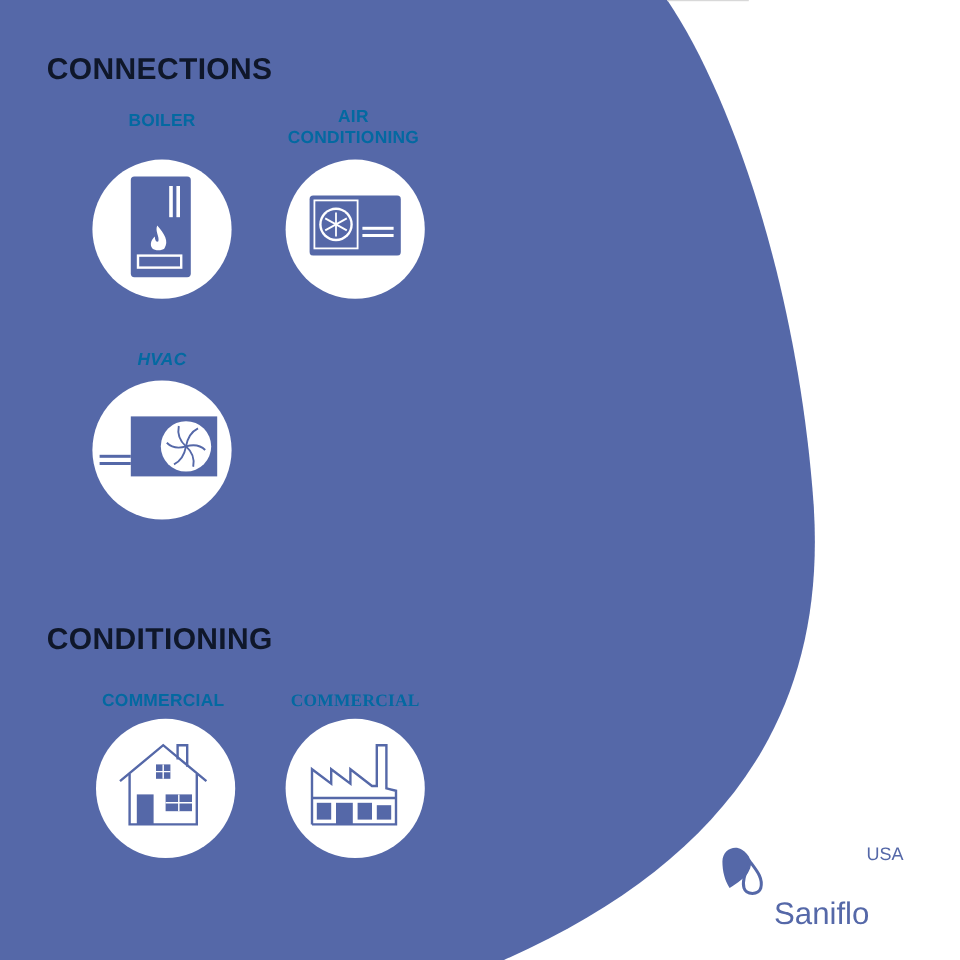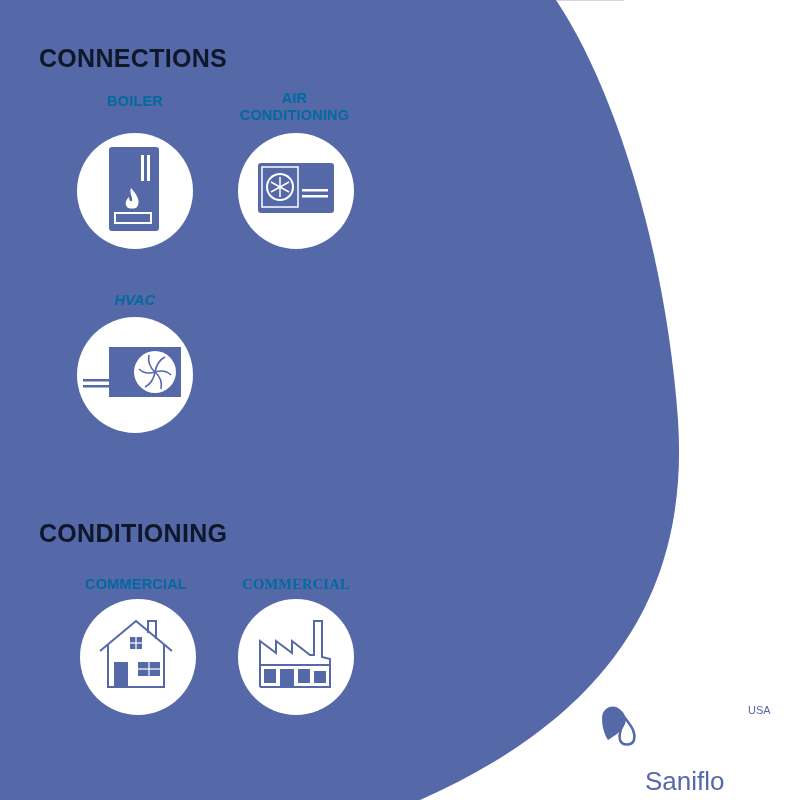--- a/index.html
+++ b/index.html
@@ -105,15 +105,15 @@
     <rect x="60" y="70" width="12" height="14" fill="#5568a8"></rect>
     <rect x="76" y="72" width="12" height="12" fill="#5568a8"></rect>
   </svg>
 </div>
 
 <div class="logo">
   <svg width="190" height="90" viewBox="0 0 190 90">
     <path d="M4,18 C4,8 14,4 20,8 C27,12 30,20 26,26 C24,31 16,36 10,40 C6,34 4,26 4,18 Z" fill="#5568a8"></path>
     <path d="M27,18 C33,26 38,32 36,40 C34,46 24,46 22,40 C20,34 24,26 27,18 Z" fill="none" stroke="#5568a8" stroke-width="2.5"></path>
   </svg>
-  <div style="position:absolute;left:150px;top:4px;font-size:11px;color:#5568a8;">USA</div>
-  <div style="position:absolute;left:47px;top:46px;font-size:26px;color:#5568a8;margin-top:20px;">Saniflo</div>
+  <div style="position:absolute;left:124px;top:4px;font-size:15px;color:#5568a8;">USA</div>
+  <div style="position:absolute;left:47px;top:46px;font-size:26px;color:#5568a8;">Saniflo</div>
 </div>
 
 </body></html>

